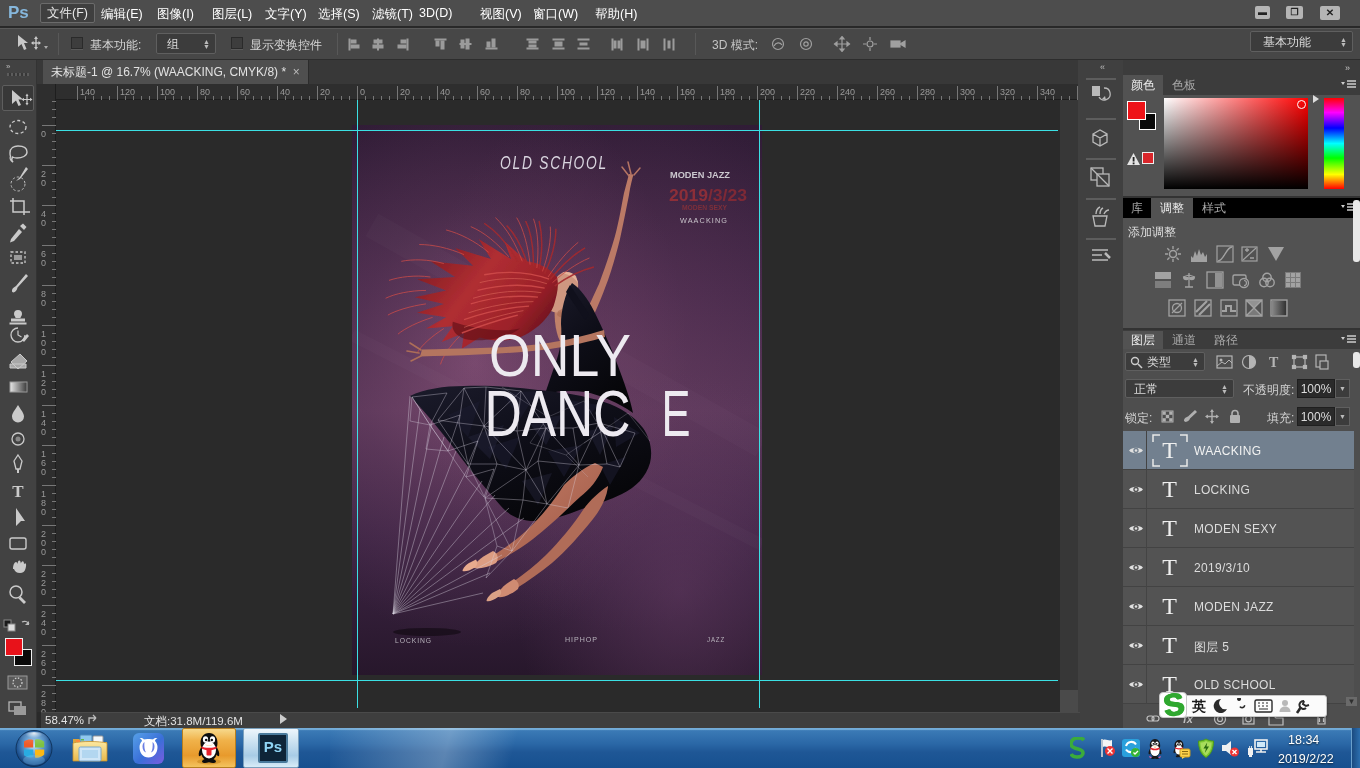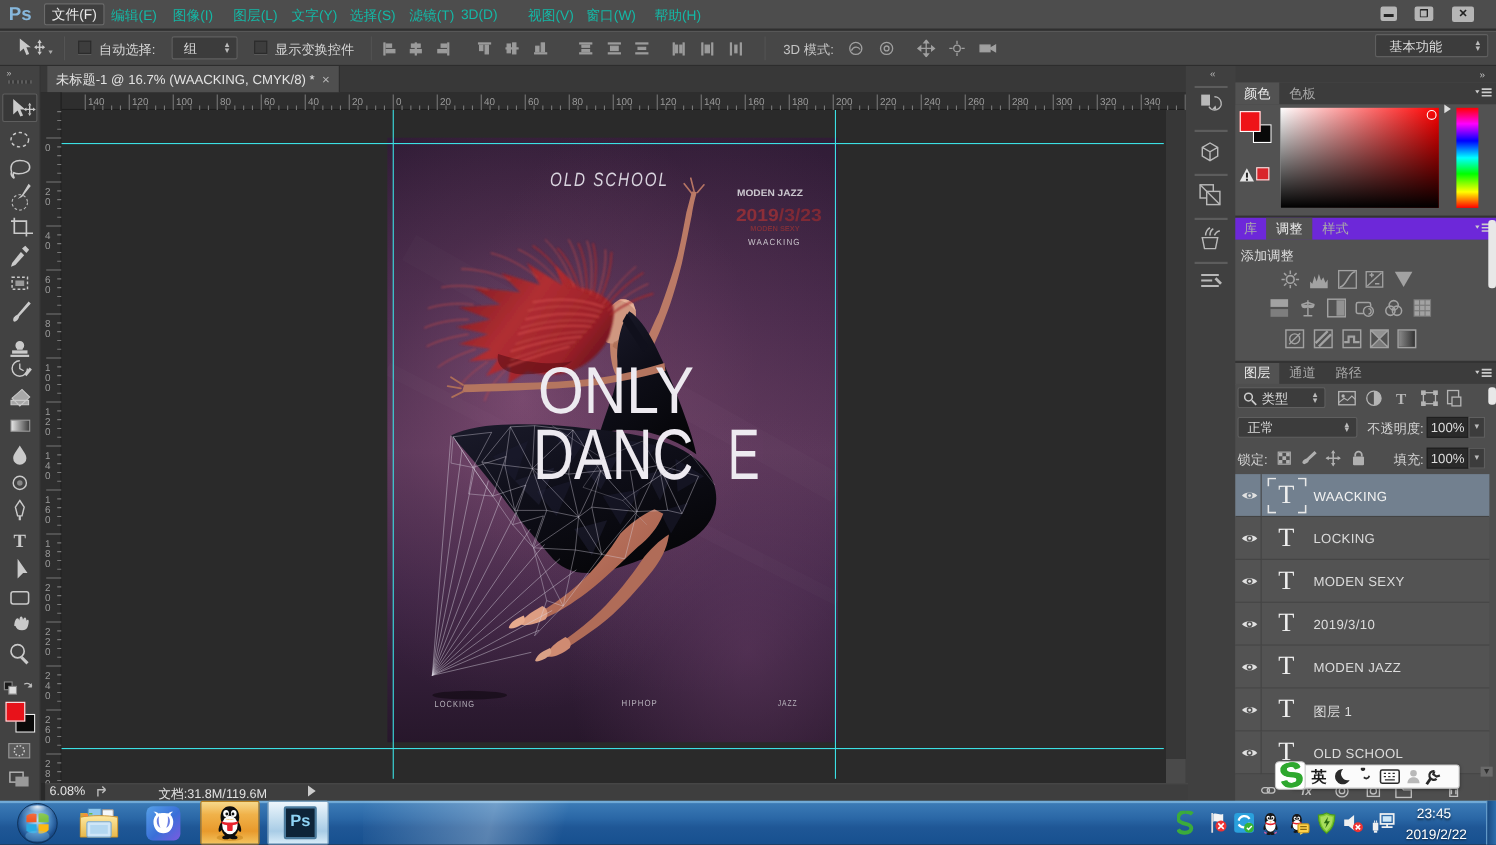--- a/index.html
+++ b/index.html
@@ -1,20 +1,20 @@
 <!DOCTYPE html>
 <html><head><meta charset="utf-8">
 <style>
 *{margin:0;padding:0;box-sizing:border-box}
 html,body{width:1360px;height:768px;overflow:hidden}
 body{font-family:"Liberation Sans",sans-serif;position:relative;background:#292929;color:#dcdcdc}
 .abs{position:absolute}
 .menubar{left:0;top:0;width:1360px;height:27px;background:#4d4d4d;border-bottom:1px solid #282828}
 .ps-logo{left:8px;top:3px;font-size:17px;font-weight:bold;color:#86b7dc;letter-spacing:0}
-.menu-item{top:6px;font-size:12.5px;color:#14b8a6}
+.menu-item{top:6px;font-size:12.5px;color:#ffffff}
 .menu-file{left:40px;top:3px;width:55px;height:20px;background:#3f3f3f;border:1px solid #6b6b6b;border-radius:2px;text-align:center;line-height:19px;font-size:12.5px;color:#e9e9e9}
 .winbtn{top:6px;height:13px;background:#b5b5b5;border-radius:2px;color:#222;font-size:9px;line-height:12px;text-align:center;font-weight:bold}
 .optbar{left:0;top:28px;width:1360px;height:32px;background:#474747;border-top:1px solid #595959;border-bottom:1px solid #2d2d2d}
 .opt-sep{top:33px;width:1px;height:22px;background:#3a3a3a;border-right:1px solid #585858}
 .checkbox{width:12px;height:12px;background:#3d3d3d;border:1px solid #2a2a2a;box-shadow:0 1px 0 #5a5a5a}
 .opt-label{font-size:12px;color:#d6d6d6}
 .dropdown{background:#3c3c3c;border:1px solid #5f5f5f;border-radius:2px;color:#dcdcdc;font-size:12px}
 .updn{position:absolute;right:4px;top:50%;margin-top:-5px;width:8px;height:10px;font-size:7px;line-height:5px;color:#bbb}
 .toolbar{left:0;top:60px;width:37px;height:668px;background:#424242;border-right:1px solid #333}
 .tabstrip{left:37px;top:60px;width:1043px;height:24px;background:#383838}
@@ -53,21 +53,21 @@
  <path d="M4 2 L4 14 L7.5 11 L10 17 L12.5 16 L10 10 L14 10 Z" fill="#c9c9c9"></path>
  <g stroke="#c9c9c9" stroke-width="1.4">
       <path d="M22 6 L22 14"></path>
       <path d="M18 10 L26 10"></path>
     </g>
  <path d="M22 3 L20 6 L24 6 Z M22 17 L20 14 L24 14 Z M17 10 L19.5 8 L19.5 12 Z M27 10 L24.5 8 L24.5 12 Z" fill="#c9c9c9"></path>
  <path d="M30 13 L34 13 L32 16 Z" fill="#aaa"></path>
 </svg>
 <div class="abs opt-sep" style="left:58px"></div>
 <div class="abs checkbox" style="left:71px;top:37px"></div>
-<div class="abs opt-label" style="left:90px;top:37px">自动选择:</div>
+<div class="abs opt-label" style="left:90px;top:37px">基本功能:</div>
 <div class="abs dropdown" style="left:156px;top:33px;width:60px;height:21px;line-height:20px;padding-left:10px">组<span class="updn">▲<br>▼</span></div>
 <div class="abs checkbox" style="left:231px;top:37px"></div>
 <div class="abs opt-label" style="left:250px;top:37px">显示变换控件</div>
 <div class="abs opt-sep" style="left:337px"></div>
 
 <svg class="abs" style="left:348px;top:38px" width="332" height="13" viewBox="0 0 332 13">
 <g fill="#9b9b9b" stroke="#9b9b9b">
  <g>
         <rect x="1" y="1" width="1" height="11"></rect>
         <rect x="3" y="2" width="5" height="3"></rect>
@@ -555,21 +555,21 @@
     <rect x="6.7" y="5" width="1.8" height="4.5" fill="#222"></rect>
     <rect x="6.7" y="10.5" width="1.8" height="1.8" fill="#222"></rect>
   </svg>
 <div class="abs" style="left:1142px;top:152px;width:12px;height:12px;background:#d9262b;border:1px solid #eee"></div>
 <div class="abs" style="left:1164px;top:98px;width:144px;height:91px;background:linear-gradient(to bottom,rgba(0,0,0,0) 0%,#000 100%),linear-gradient(to right,#fff 0%,#f00 100%)"></div>
 <div class="abs" style="left:1297px;top:100px;width:9px;height:9px;border:1.5px solid #fff;border-radius:50%"></div>
 <div class="abs" style="left:1313px;top:95px;width:0;height:0;border-left:6px solid #ddd;border-top:4px solid transparent;border-bottom:4px solid transparent"></div>
 <div class="abs" style="left:1324px;top:98px;width:20px;height:91px;background:linear-gradient(to bottom,#f00 0%,#f0f 16%,#00f 33%,#0ff 50%,#0f0 66%,#ff0 84%,#f00 100%)"></div>
 
 <div class="abs" style="left:1123px;top:196px;width:237px;height:2px;background:#333"></div>
-<div class="abs" style="left:1123px;top:198px;width:237px;height:20px;background:#6d28d9">
+<div class="abs" style="left:1123px;top:198px;width:237px;height:20px;background:#000000">
  <span class="tab-in" style="padding:0 8px">库</span><span class="tab-act" style="padding:0 9px">调整</span><span class="tab-in" style="padding:0 9px">样式</span>
 </div>
 <div class="abs" style="left:1341px;top:202px;width:16px;height:12px">
 <svg width="16" height="12">
       <path d="M0 3 L4 3 L2 6 Z" fill="#ccc"></path>
       <path d="M6 2 h9 M6 5 h9 M6 8 h9" stroke="#ccc" stroke-width="1.5"></path>
     </svg>
   </div>
 <div class="abs" style="left:1123px;top:218px;width:237px;height:110px;background:#525252"></div>
 <div class="abs" style="left:1128px;top:224px;font-size:12px;color:#dedede">添加调整</div>
@@ -794,21 +794,21 @@
 <div class="abs" style="left:1156px;top:594px;width:27px;height:25px;color:#efefef;font-family:'Liberation Serif';font-size:24px;text-align:center;line-height:25px">T</div>
 <div class="abs" style="left:1194px;top:600px;font-size:12px;color:#dcdcdc;letter-spacing:0.3px">MODEN JAZZ</div>
 <div class="abs" style="left:1123px;top:626px;width:231px;height:39px;background:#535353;border-bottom:1px solid #434343"></div>
 <div class="abs" style="left:1146px;top:626px;width:1px;height:39px;background:#444"></div>
 <svg class="abs" style="left:1128px;top:639px" width="16" height="13" viewBox="0 0 15 12">
     <path d="M1 6 C3.5 2.5 11.5 2.5 14 6 C11.5 9.5 3.5 9.5 1 6 Z" fill="#e0e0e0"></path>
     <circle cx="7.5" cy="6" r="2.5" fill="#535353"></circle>
     <circle cx="7.5" cy="6" r="1.2" fill="#e0e0e0"></circle>
   </svg>
 <div class="abs" style="left:1156px;top:633px;width:27px;height:25px;color:#efefef;font-family:'Liberation Serif';font-size:24px;text-align:center;line-height:25px">T</div>
-<div class="abs" style="left:1194px;top:639px;font-size:12px;color:#dcdcdc;letter-spacing:0.3px">图层 1</div>
+<div class="abs" style="left:1194px;top:639px;font-size:12px;color:#dcdcdc;letter-spacing:0.3px">图层 5</div>
 <div class="abs" style="left:1123px;top:665px;width:231px;height:39px;background:#535353;border-bottom:1px solid #434343"></div>
 <div class="abs" style="left:1146px;top:665px;width:1px;height:39px;background:#444"></div>
 <svg class="abs" style="left:1128px;top:678px" width="16" height="13" viewBox="0 0 15 12">
     <path d="M1 6 C3.5 2.5 11.5 2.5 14 6 C11.5 9.5 3.5 9.5 1 6 Z" fill="#e0e0e0"></path>
     <circle cx="7.5" cy="6" r="2.5" fill="#535353"></circle>
     <circle cx="7.5" cy="6" r="1.2" fill="#e0e0e0"></circle>
   </svg>
 <div class="abs" style="left:1156px;top:672px;width:27px;height:25px;color:#efefef;font-family:'Liberation Serif';font-size:24px;text-align:center;line-height:25px">T</div>
 <div class="abs" style="left:1194px;top:678px;font-size:12px;color:#dcdcdc;letter-spacing:0.3px">OLD SCHOOL</div>
 <div class="abs" style="left:1123px;top:704px;width:231px;height:24px;background:#4e4e4e"></div>
@@ -831,21 +831,21 @@
         <path d="M124 4 h5 l2 2 h7 v7 h-14 z"></path>
       </g>
  <g>
         <path d="M172 4 h9 M173 4 v8 h7 v-8 M175 2 h3 M174.5 6 v4 M178.5 6 v4"></path>
       </g>
 </g>
   </svg>
 <div class="abs" style="left:1346px;top:697px;width:11px;height:9px;color:#2e2e2e;font-size:8px;line-height:9px;text-align:center;background:#6a6a6a">▼</div>
 
 <div class="abs statusbar"></div>
-<div class="abs" style="left:45px;top:714px;font-size:11.5px;color:#e2e2e2">6.08%</div>
+<div class="abs" style="left:45px;top:714px;font-size:11.5px;color:#e2e2e2">58.47%</div>
 <svg class="abs" style="left:88px;top:714px" width="14" height="12">
     <path d="M1 10 V4 H8 M8 4 L5 1 M8 4 L5 7" stroke="#bbb" fill="none" stroke-width="1.3"></path>
   </svg>
 <div class="abs" style="left:144px;top:714px;font-size:11.5px;color:#e2e2e2">文档:31.8M/119.6M</div>
 <div class="abs" style="left:280px;top:714px;width:0;height:0;border-left:7px solid #ccc;border-top:5px solid transparent;border-bottom:5px solid transparent"></div>
 
 <div class="abs taskbar"></div>
 <div class="abs" style="left:0;top:728px;width:1360px;height:2px;background:#7fb6e0;opacity:0.7"></div>
 <div class="abs" style="left:330px;top:728px;width:260px;height:40px;background:linear-gradient(105deg,rgba(255,255,255,0) 0%,rgba(255,255,255,0.28) 45%,rgba(255,255,255,0) 70%)"></div>
 
@@ -976,21 +976,21 @@
 
 <g transform="translate(176,0)">
       <rect x="9" y="3" width="12" height="9" fill="none" stroke="#f0f0f0" stroke-width="1.6"></rect>
       <rect x="11" y="5" width="8" height="5" fill="#cfe8f8"></rect>
       <path d="M15 12 V15 M10 15 H20" stroke="#f0f0f0" stroke-width="1.6"></path>
       <path d="M2 11 h5 v7 h-5 z" fill="#f0f0f0"></path>
       <path d="M3.2 11 V9 h0.9 v2 z M5 11 V9 h0.9 v2 z" fill="#f0f0f0"></path>
       <rect x="3" y="18" width="3" height="2" fill="#f0f0f0"></rect>
     </g>
 </svg>
-<div class="abs" style="left:1288px;top:733px;width:46px;height:14px;color:#fff;font-size:12.5px;text-shadow:0 1px 2px #123;">23:45</div>
+<div class="abs" style="left:1288px;top:733px;width:46px;height:14px;color:#fff;font-size:12.5px;text-shadow:0 1px 2px #123;">18:34</div>
 <div class="abs" style="left:1278px;top:752px;width:62px;height:14px;color:#fff;font-size:12.5px;text-shadow:0 1px 2px #123;">2019/2/22</div>
 <div class="abs" style="left:1351px;top:728px;width:9px;height:40px;background:linear-gradient(90deg,#1a4a80,#2c6eae);border-left:1px solid #6aa0cc"></div>
 
 <div class="abs" style="left:1174px;top:695px;width:153px;height:22px;background:#fbfbfb;border:1px solid #c8c8c8;border-radius:3px;box-shadow:0 1px 3px rgba(0,0,0,0.35)"></div>
 <div class="abs" style="left:1159px;top:692px;width:28px;height:26px;background:#fff;border:1px solid #c8c8c8;border-radius:4px"></div>
 <div class="abs" style="left:1159px;top:691px;width:30px;height:28px;color:#2fa82f;font-size:31px;font-weight:bold;text-align:center;line-height:27px;transform:rotate(-8deg);text-shadow:0.8px 0 0 #2fa82f,-0.8px 0 0 #2fa82f,0 0.8px 0 #2fa82f">S</div>
 <div class="abs" style="left:1192px;top:698px;font-size:14px;color:#1a1a1a;font-weight:bold">英</div>
 <svg class="abs" style="left:1213px;top:698px" width="100" height="16" viewBox="0 0 100 16">
 <path d="M8 1 A7 7 0 1 0 14 11 A6 6 0 0 1 8 1 Z" fill="#2a2a2a"></path>
 <g fill="#2a2a2a">

